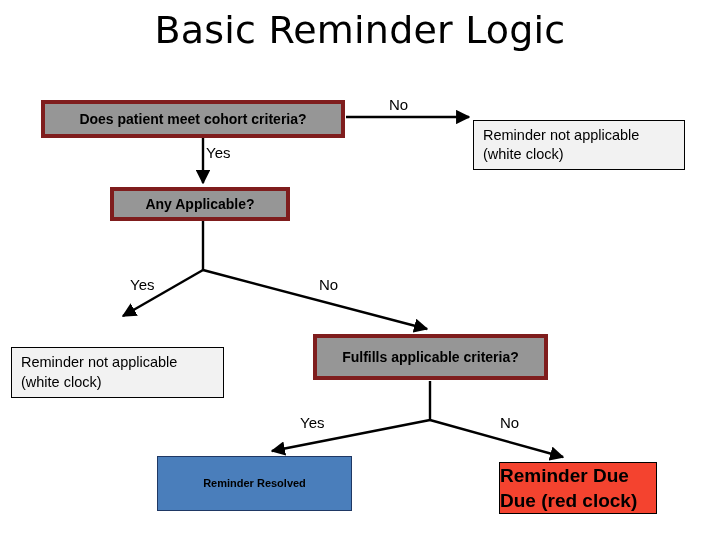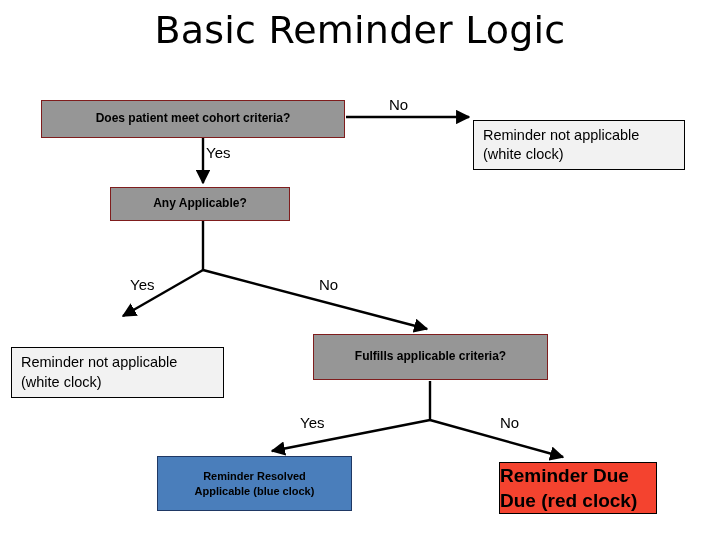--- a/index.html
+++ b/index.html
@@ -44,24 +44,24 @@
     color: #000000;
     line-height: 1.32;
   }
   .node .ln {
     display: block;
     white-space: nowrap;
   }
   
   .node.gray {
     background: #969696;
-    border: 1px solid #7f1d1d;
+    border: 4px solid #7f1d1d;
     align-items: center;
     text-align: center;
-    font-size: 12px;
+    font-size: 14px;
     font-weight: bold;
     font-family: "Liberation Sans", sans-serif;
   }
   
   .node.pale {
     background: #f2f2f2;
     border: 1px solid #000000;
     align-items: flex-start;
     text-align: left;
     font-size: 14.5px;
@@ -161,21 +161,20 @@
     <span class="ln">Reminder not applicable</span>
     <span class="ln">(white clock)</span>
   </div>
 
   <div class="node gray" id="box-fulfills">
     <span class="ln">Fulfills applicable criteria?</span>
   </div>
 
   <div class="node blue" id="box-resolved">
     <span class="ln">Reminder Resolved</span>
-    <span class="ln">Applicable (blue clock)</span>
   </div>
 
   <div class="node red" id="box-due">
     <span class="ln">Reminder Due</span>
     <span class="ln">Due (red clock)</span>
   </div>
 
   <div class="edge-label" id="lbl-no-1">No</div>
   <div class="edge-label" id="lbl-yes-1">Yes</div>
   <div class="edge-label" id="lbl-yes-2">Yes</div>

